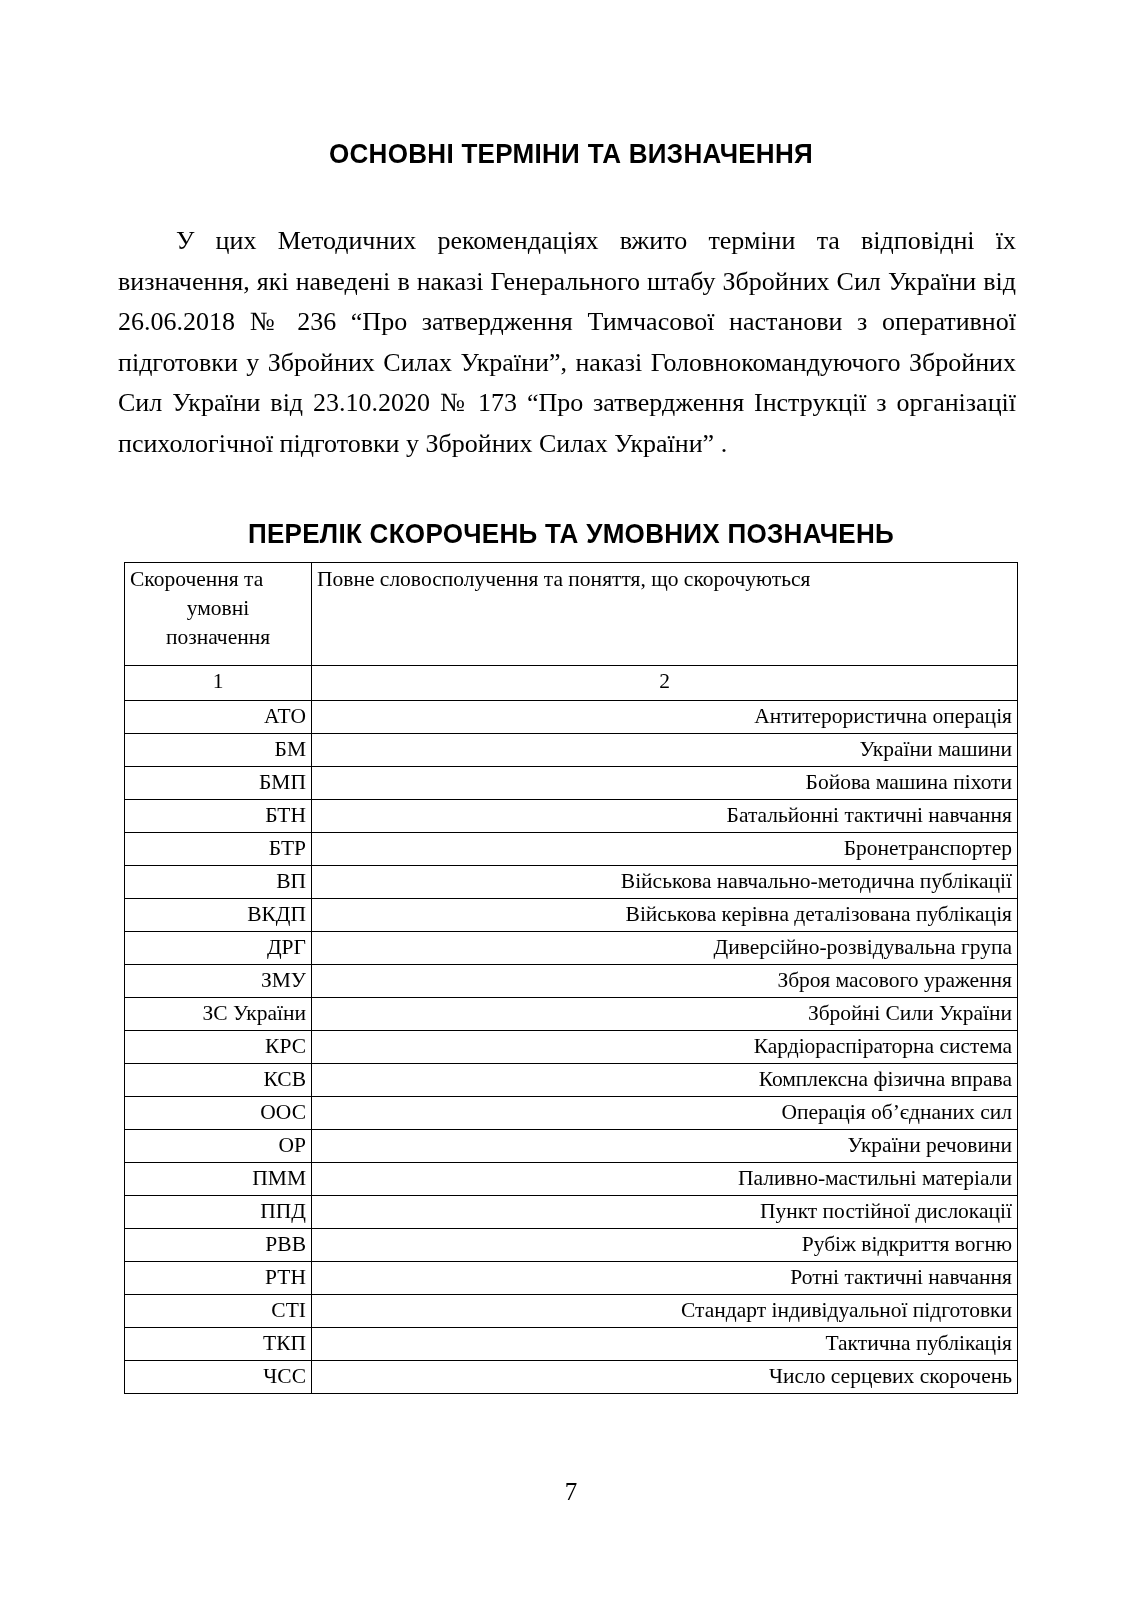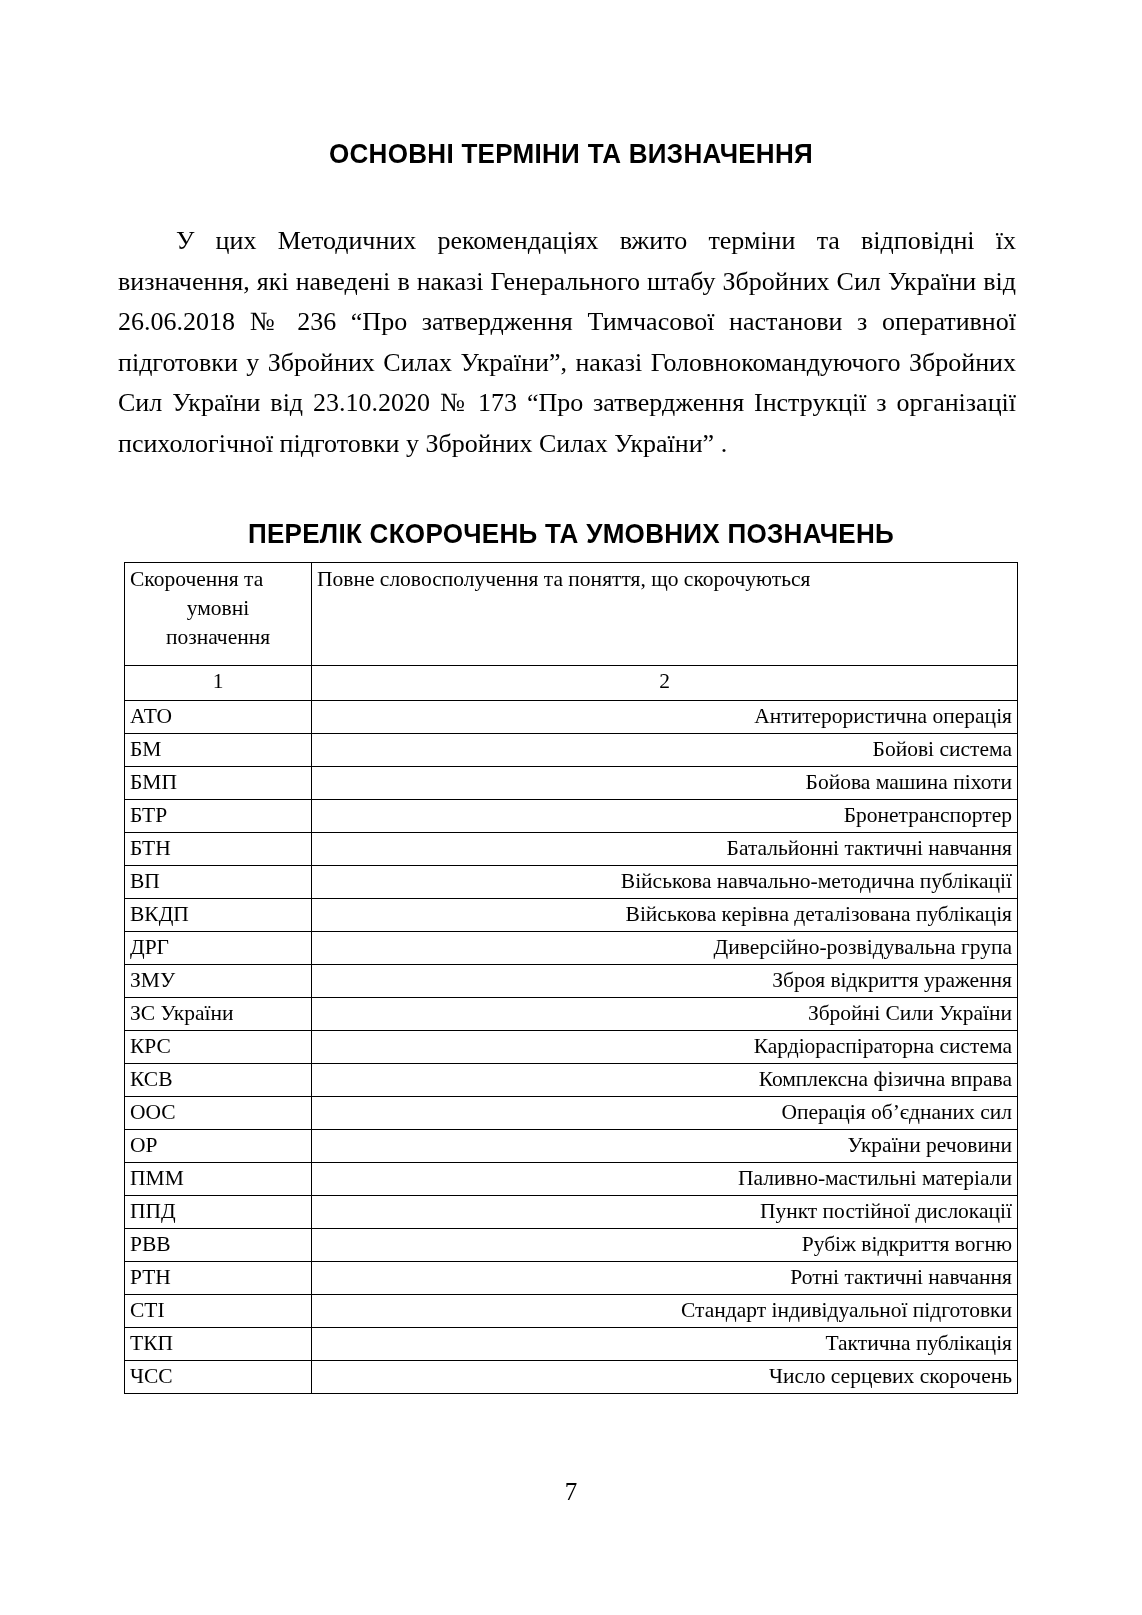--- a/index.html
+++ b/index.html
@@ -91,21 +91,21 @@
     text-align: center;
     height: 34px;
     line-height: 31px;
   }
 
   .data-row td {
     height: 32px;
     line-height: 30px;
     white-space: nowrap;
   }
-  .data-row td.cell-abbr { text-align: left; }
+  .data-row td.cell-abbr { text-align: right; }
   .data-row td.cell-full { text-align: right; }
 
   
   .page-number {
     position: absolute;
     left: 0;
     top: 1478px;
     width: 1142px;
     text-align: center;
     font-size: 25px;
@@ -141,49 +141,49 @@
         <td>2</td>
       </tr>
     </thead>
     <tbody id="table-body">
         <tr class="data-row">
           <td class="cell-abbr">АТО</td>
           <td class="cell-full">Антитерористична операція</td>
         </tr>
         <tr class="data-row">
           <td class="cell-abbr">БМ</td>
-          <td class="cell-full">Бойові система</td>
+          <td class="cell-full">України машини</td>
         </tr>
         <tr class="data-row">
           <td class="cell-abbr">БМП</td>
           <td class="cell-full">Бойова машина піхоти</td>
         </tr>
         <tr class="data-row">
+          <td class="cell-abbr">БТН</td>
+          <td class="cell-full">Батальйонні тактичні навчання</td>
+        </tr>
+        <tr class="data-row">
           <td class="cell-abbr">БТР</td>
           <td class="cell-full">Бронетранспортер</td>
         </tr>
         <tr class="data-row">
-          <td class="cell-abbr">БТН</td>
-          <td class="cell-full">Батальйонні тактичні навчання</td>
-        </tr>
-        <tr class="data-row">
           <td class="cell-abbr">ВП</td>
           <td class="cell-full">Військова навчально-методична публікації</td>
         </tr>
         <tr class="data-row">
           <td class="cell-abbr">ВКДП</td>
           <td class="cell-full">Військова керівна деталізована публікація</td>
         </tr>
         <tr class="data-row">
           <td class="cell-abbr">ДРГ</td>
           <td class="cell-full">Диверсійно-розвідувальна група</td>
         </tr>
         <tr class="data-row">
           <td class="cell-abbr">ЗМУ</td>
-          <td class="cell-full">Зброя відкриття ураження</td>
+          <td class="cell-full">Зброя масового ураження</td>
         </tr>
         <tr class="data-row">
           <td class="cell-abbr">ЗС України</td>
           <td class="cell-full">Збройні Сили України</td>
         </tr>
         <tr class="data-row">
           <td class="cell-abbr">КРС</td>
           <td class="cell-full">Кардіораспіраторна система</td>
         </tr>
         <tr class="data-row">

